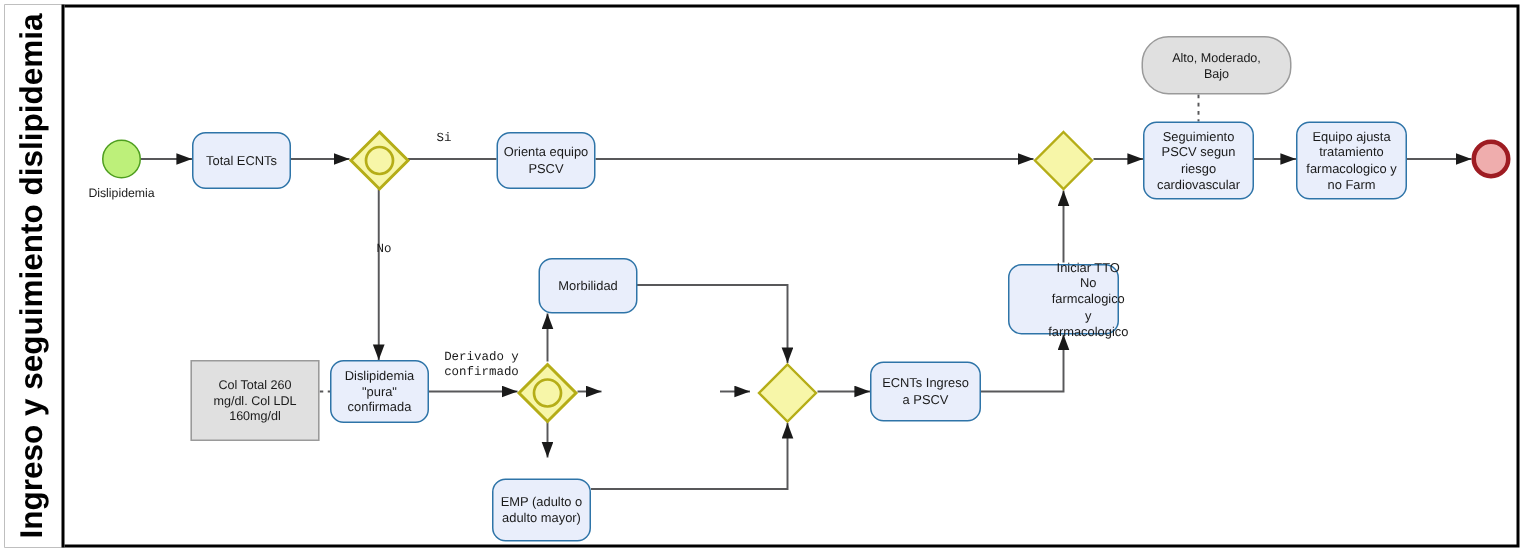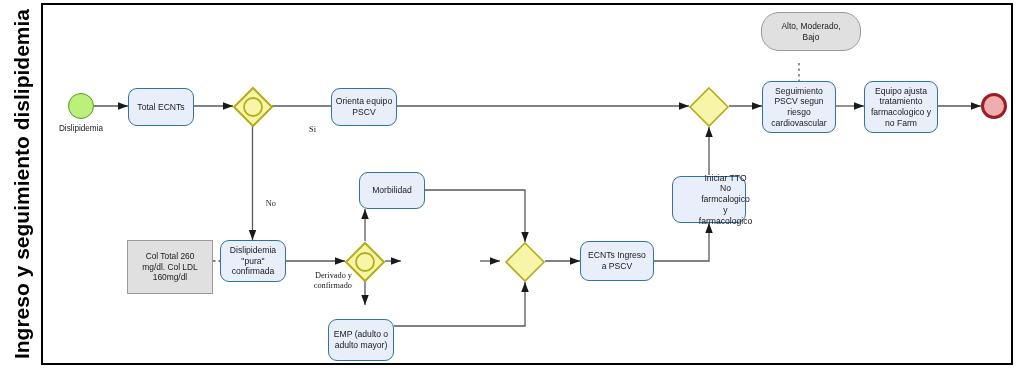--- a/index.html
+++ b/index.html
@@ -112,25 +112,24 @@
     white-space: nowrap;
     font-family: "Liberation Sans", sans-serif;
   }
   .gateway {
     position: absolute;
   }
   .flow-label {
     position: absolute;
     font-size: 8.3px;
     color: #1a1a1a;
-    text-align: right;
+    text-align: center;
     line-height: 1.25;
     white-space: pre-line;
-    font-family: Liberation Serif, serif;
-    margin-top: 37px;
+    font-family: Liberation Mono, monospace;
   }
 </style>
 </head>
 <body>
 
 <div id="canvas">
 
   <div class="pool"></div>
 
   <div class="lane-header">
@@ -236,21 +235,21 @@
   <div class="task" style="left:328px; top:305px; width:66px; height:42px; white-space:pre-line;margin-top:14px;">EMP (adulto o
 adulto mayor)</div>
 
   <div class="task" style="left:580px; top:241px; width:74px; height:40px; white-space:pre-line;">ECNTs Ingreso
 a PSCV</div>
 
   <div class="task" style="left:672px; top:176px; width:74px; height:47px; white-space:pre-line;padding-left:36px;">Iniciar TTO No
 farmcalogico y
 farmacologico</div>
 
-  <div class="annotation" style="left:761px; top:12px; width:100px; height:39px; white-space:pre-line;border-radius:18px;">Alto, Moderado,
+  <div class="annotation" style="left:761px; top:24px; width:100px; height:39px; white-space:pre-line;border-radius:18px;">Alto, Moderado,
 Bajo</div>
 
   <div class="annotation" style="left:127px; top:240px; width:86px; height:54px; white-space:pre-line;">Col Total 260
 mg/dl. Col LDL
 160mg/dl</div>
 
   <div class="flow-label" style="left:276px; top:88px; width:40px;">Si</div>
   <div class="flow-label" style="left:236px; top:162px; width:40px;">No</div>
   <div class="flow-label" style="left:290px; top:234px; width:62px;">Derivado y
 confirmado</div>

